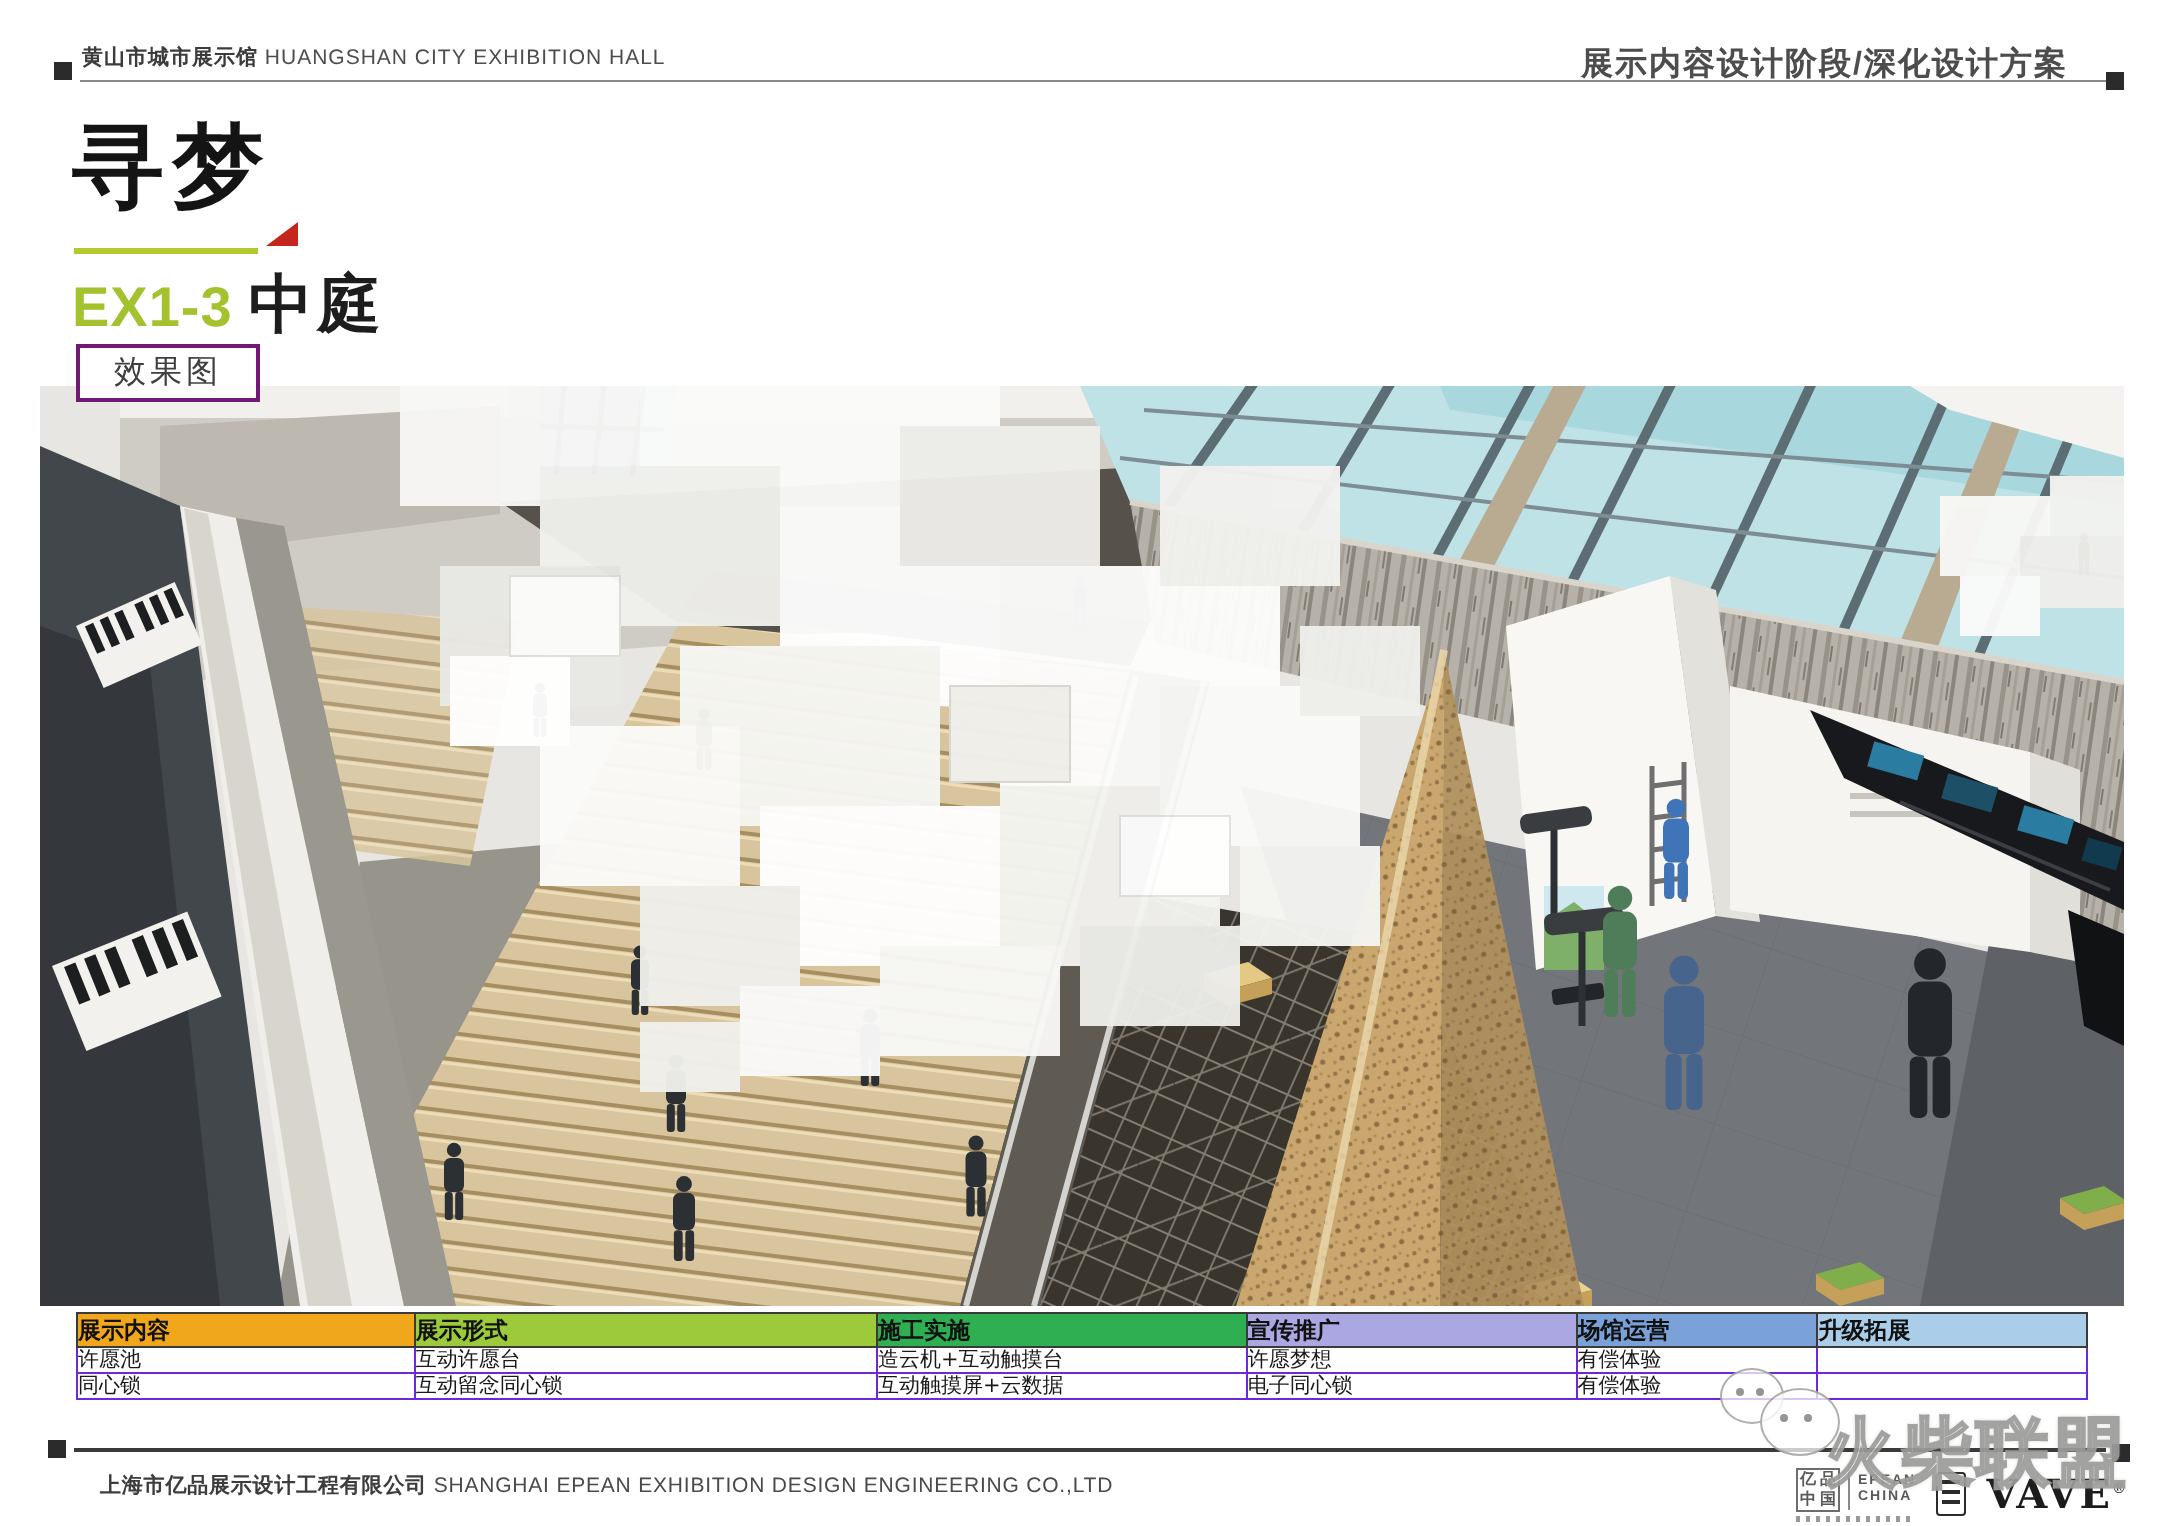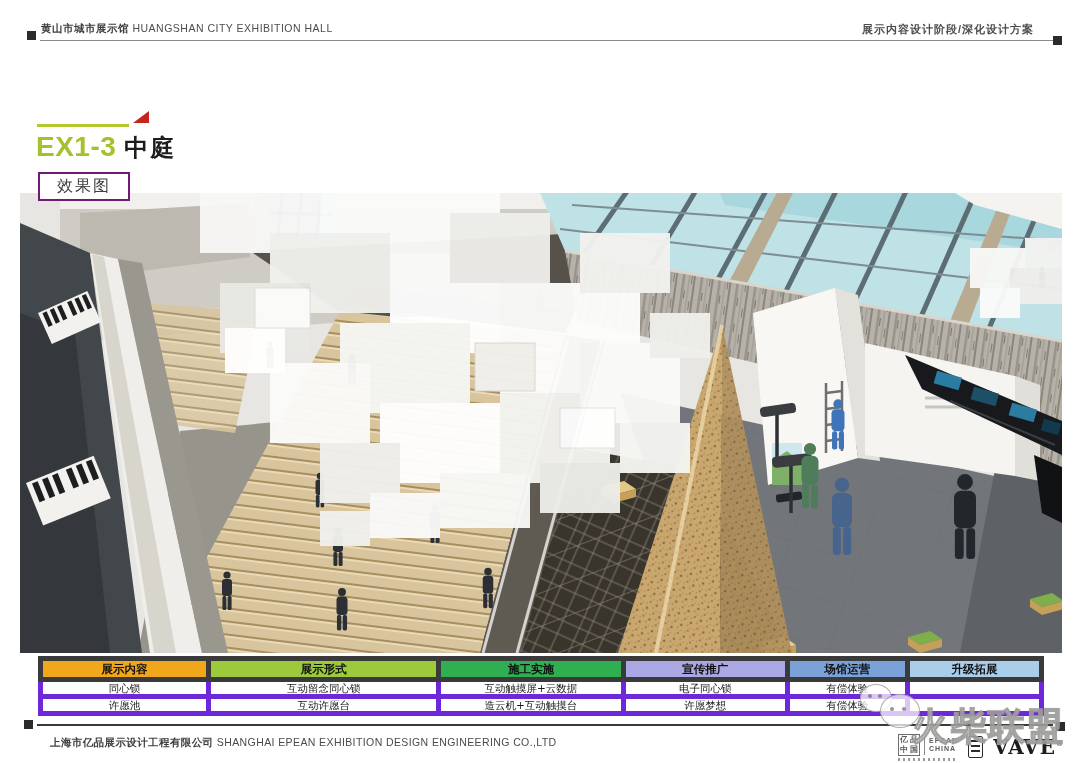--- a/index.html
+++ b/index.html
@@ -3,49 +3,49 @@
 <meta charset="utf-8">
 <style>
   html,body{margin:0;padding:0;background:#fff;}
   .page{position:relative;width:1080px;height:763px;background:#ffffff;overflow:hidden;
         font-family:"Liberation Sans", sans-serif;color:#222;}
   
   .sq{position:absolute;width:9px;height:9px;background:#2b2b2b;}
   .hline{position:absolute;height:1px;background:#8a8a8a;}
   .head-left{position:absolute;left:41px;top:22px;font-size:10.5px;color:#4d4d4d;letter-spacing:.5px;white-space:nowrap;}
   .head-left b{font-weight:700;color:#3c3c3c;}
-  .head-right{position:absolute;right:46px;top:22px;font-size:11px;font-weight:700;color:#4d4d4d;letter-spacing:1px;white-space:nowrap;}
+  .head-right{position:absolute;right:46px;top:22px;font-size:16px;font-weight:700;color:#4d4d4d;letter-spacing:1px;white-space:nowrap;}
   
   .title-main{position:absolute;left:36px;top:58px;font-family:"DejaVu Serif","Liberation Serif",serif;
               font-weight:700;font-size:46px;line-height:1.1;color:#141414;letter-spacing:4px;}
   .title-underline{position:absolute;left:37px;top:124px;width:92px;height:2.5px;background:#b5c92f;}
   .title-flag{position:absolute;left:133px;top:111px;width:0;height:0;
               border-left:16px solid transparent;border-bottom:12px solid #c4251c;}
   .title-row{position:absolute;left:36px;top:131px;display:flex;align-items:baseline;gap:8px;}
   .title-code{font-size:28px;color:#a4c22d;font-weight:700;letter-spacing:.5px;}
-  .title-area{font-size:24px;color:#1d1d1d;font-weight:700;letter-spacing:2px;}
+  .title-area{font-size:32px;color:#1d1d1d;font-weight:700;letter-spacing:2px;}
   .fx-box{position:absolute;left:38px;top:172px;width:88px;height:25px;border:2px solid #701a75;
           background:rgba(255,255,255,.88);z-index:6;display:flex;align-items:center;justify-content:center;
           font-size:16px;color:#3f3f3f;letter-spacing:2px;}
   
   .render{position:absolute;left:20px;top:193px;width:1042px;height:460px;background:#e8e6e2;z-index:1;}
   .render svg{display:block;}
   
   .wm{position:absolute;left:858px;top:678px;width:212px;height:58px;z-index:40;pointer-events:none;opacity:.92;}
   .wm-text{position:absolute;left:54px;top:8px;font-size:37px;font-weight:800;letter-spacing:1px;
            color:rgba(255,255,255,.78);-webkit-text-stroke:1.2px #9b9b98;
            text-shadow:0 0 2px rgba(130,130,128,.55);white-space:nowrap;font-family:"Liberation Sans",sans-serif;margin-top:16px;}
   .wm-bub{position:absolute;border-radius:50%;background:rgba(255,255,255,.8);border:1.5px solid #a8a8a4;}
   .wm-b1{left:2px;top:6px;width:30px;height:26px;}
   .wm-b2{left:22px;top:16px;width:38px;height:32px;}
   .wm-dot{position:absolute;width:4px;height:4px;border-radius:50%;background:#8d8d89;}
   
   .spec{position:absolute;left:38px;top:656px;width:1006px;border-collapse:collapse;z-index:5;
         table-layout:fixed;font-family:"DejaVu Serif","Liberation Serif",serif;}
-  .spec td{border:5px solid #6d28d9;text-align:center;vertical-align:middle;
+  .spec td{border:1px solid #6d28d9;text-align:left;vertical-align:middle;
            font-size:10.5px;line-height:12px;height:12px;padding:0;color:#191919;background:#fff;
            white-space:nowrap;overflow:hidden;}
   .spec tr.thead td{height:16px;line-height:16px;font-size:11.5px;font-weight:700;color:#111;border-color:#3a3a3a;}
   .c0{background:#f0a71c !important;} .c1{background:#9dca3b !important;} .c2{background:#2fae52 !important;margin-top:36px;}
   .c3{background:#aaa7e2 !important;} .c4{background:#7aa1d8 !important;} .c5{background:#aacdea !important;}
   
   .foot-line{position:absolute;left:37px;top:724px;width:1016px;height:2px;background:#3a3a3a;z-index:4;}
   .foot-text{position:absolute;left:50px;top:736px;font-size:10.5px;color:#4a4a4a;letter-spacing:.4px;white-space:nowrap;}
   .foot-text b{font-weight:700;color:#3d3d3d;}
   .logos{position:absolute;left:898px;top:732px;width:166px;height:30px;display:flex;align-items:center;gap:10px;z-index:5;}
@@ -70,20 +70,21 @@
 
   <div class="sq" style="left:27px;top:31px;"></div>
   <div class="head-left">
     <b>黄山市城市展示馆</b>
     <span>HUANGSHAN  CITY  EXHIBITION  HALL</span>
   </div>
   <div class="head-right">展示内容设计阶段/深化设计方案</div>
   <div class="hline" style="left:40px;top:40px;width:1013px;"></div>
   <div class="sq" style="left:1053px;top:36px;"></div>
 
+  <div class="title-main">寻梦</div>
   <div class="title-underline"></div>
   <div class="title-flag"></div>
   <div class="title-row">
     <span class="title-code">EX1-3</span>
     <span class="title-area">中庭</span>
   </div>
   <div class="fx-box">效果图</div>
 
   <div class="render">
   <svg width="1042" height="460" viewBox="0 0 1042 460">
@@ -377,32 +378,32 @@
     <tbody>
         <tr class="thead">
       <td class="c0">展示内容</td>
       <td class="c1">展示形式</td>
       <td class="c2">施工实施</td>
       <td class="c3">宣传推广</td>
       <td class="c4">场馆运营</td>
       <td class="c5">升级拓展</td>
     </tr>
     <tr>
+      <td>许愿池</td>
+      <td>互动许愿台</td>
+      <td>造云机+互动触摸台</td>
+      <td>许愿梦想</td>
+      <td>有偿体验</td>
+      <td></td>
+    </tr>
+    <tr>
       <td>同心锁</td>
       <td>互动留念同心锁</td>
       <td>互动触摸屏+云数据</td>
       <td>电子同心锁</td>
-      <td>有偿体验</td>
-      <td></td>
-    </tr>
-    <tr>
-      <td>许愿池</td>
-      <td>互动许愿台</td>
-      <td>造云机+互动触摸台</td>
-      <td>许愿梦想</td>
       <td>有偿体验</td>
       <td></td>
     </tr>
   </tbody>
     </table>
 
   <div class="sq" style="left:24px;top:720px;"></div>
   <div class="foot-line"></div>
   <div class="sq" style="left:1056px;top:722px;"></div>
   <div class="foot-text">

